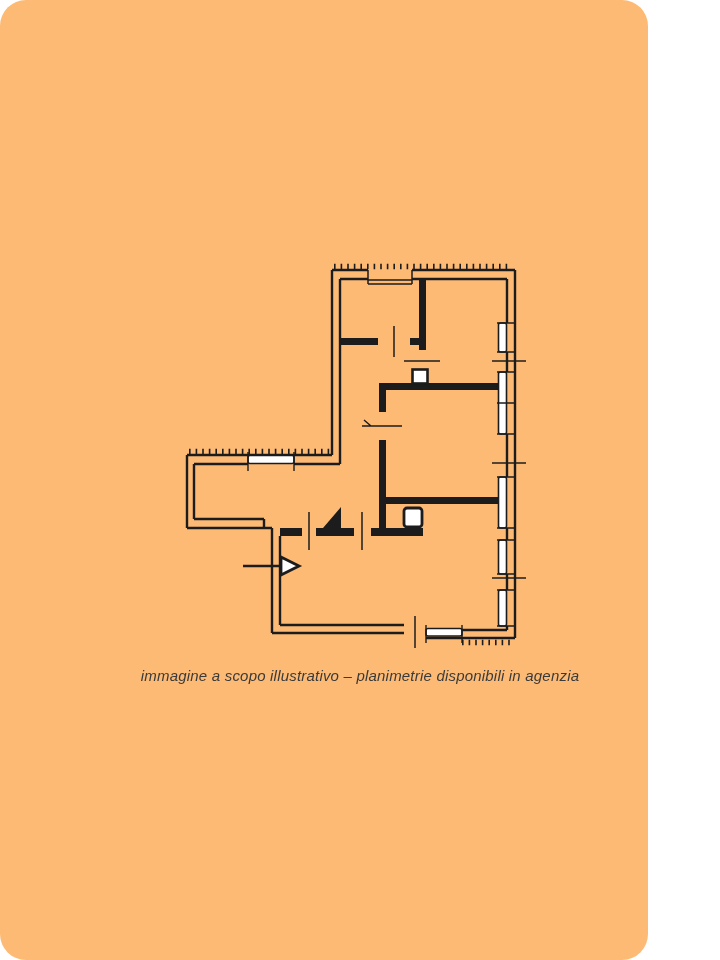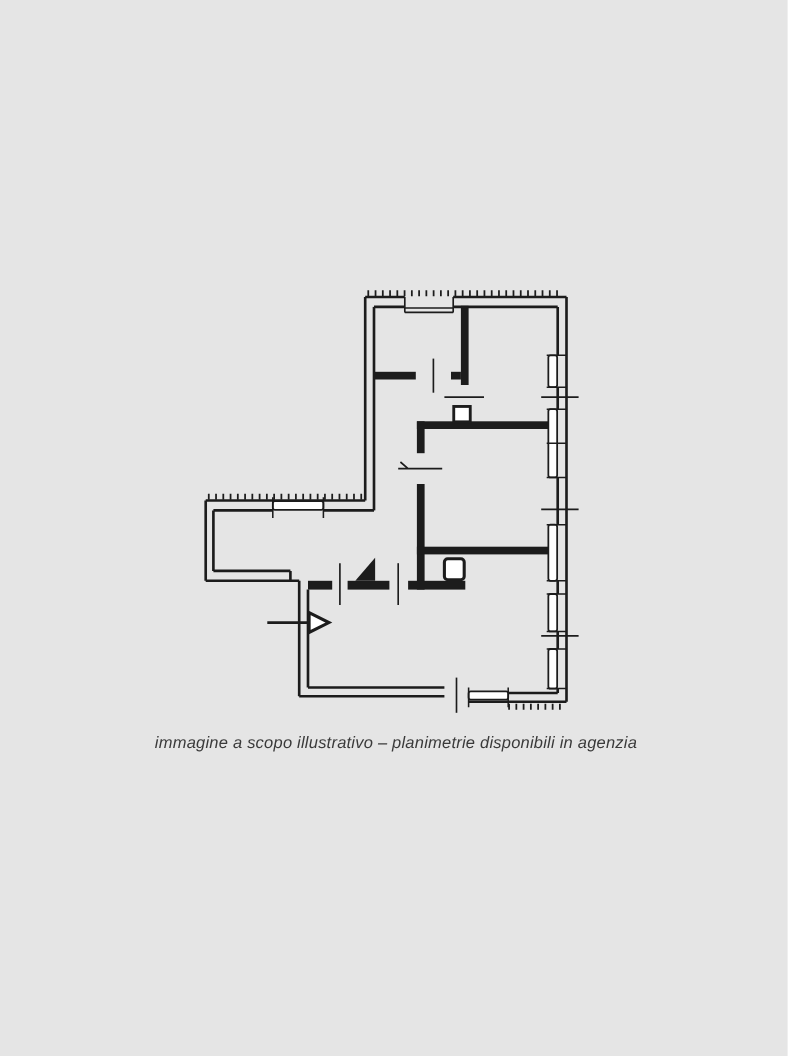--- a/index.html
+++ b/index.html
@@ -2,25 +2,26 @@
 <html><head>
 <meta charset="utf-8">
 <style>
   html, body {
     margin: 0;
     padding: 0;
     background: #ffffff;
   }
   .page {
     position: relative;
-    width: 716px;
+    width: 648px;
     height: 960px;
-    background: #e5e5e5;
+    background: #fdba74;
     overflow: hidden;
     font-family: "Liberation Sans", sans-serif;
+    border-radius: 26px;
   }
   .plan-svg {
     position: absolute;
     left: 0;
     top: 0;
   }
   .caption {
     position: absolute;
     left: 0;
     top: 667px;

